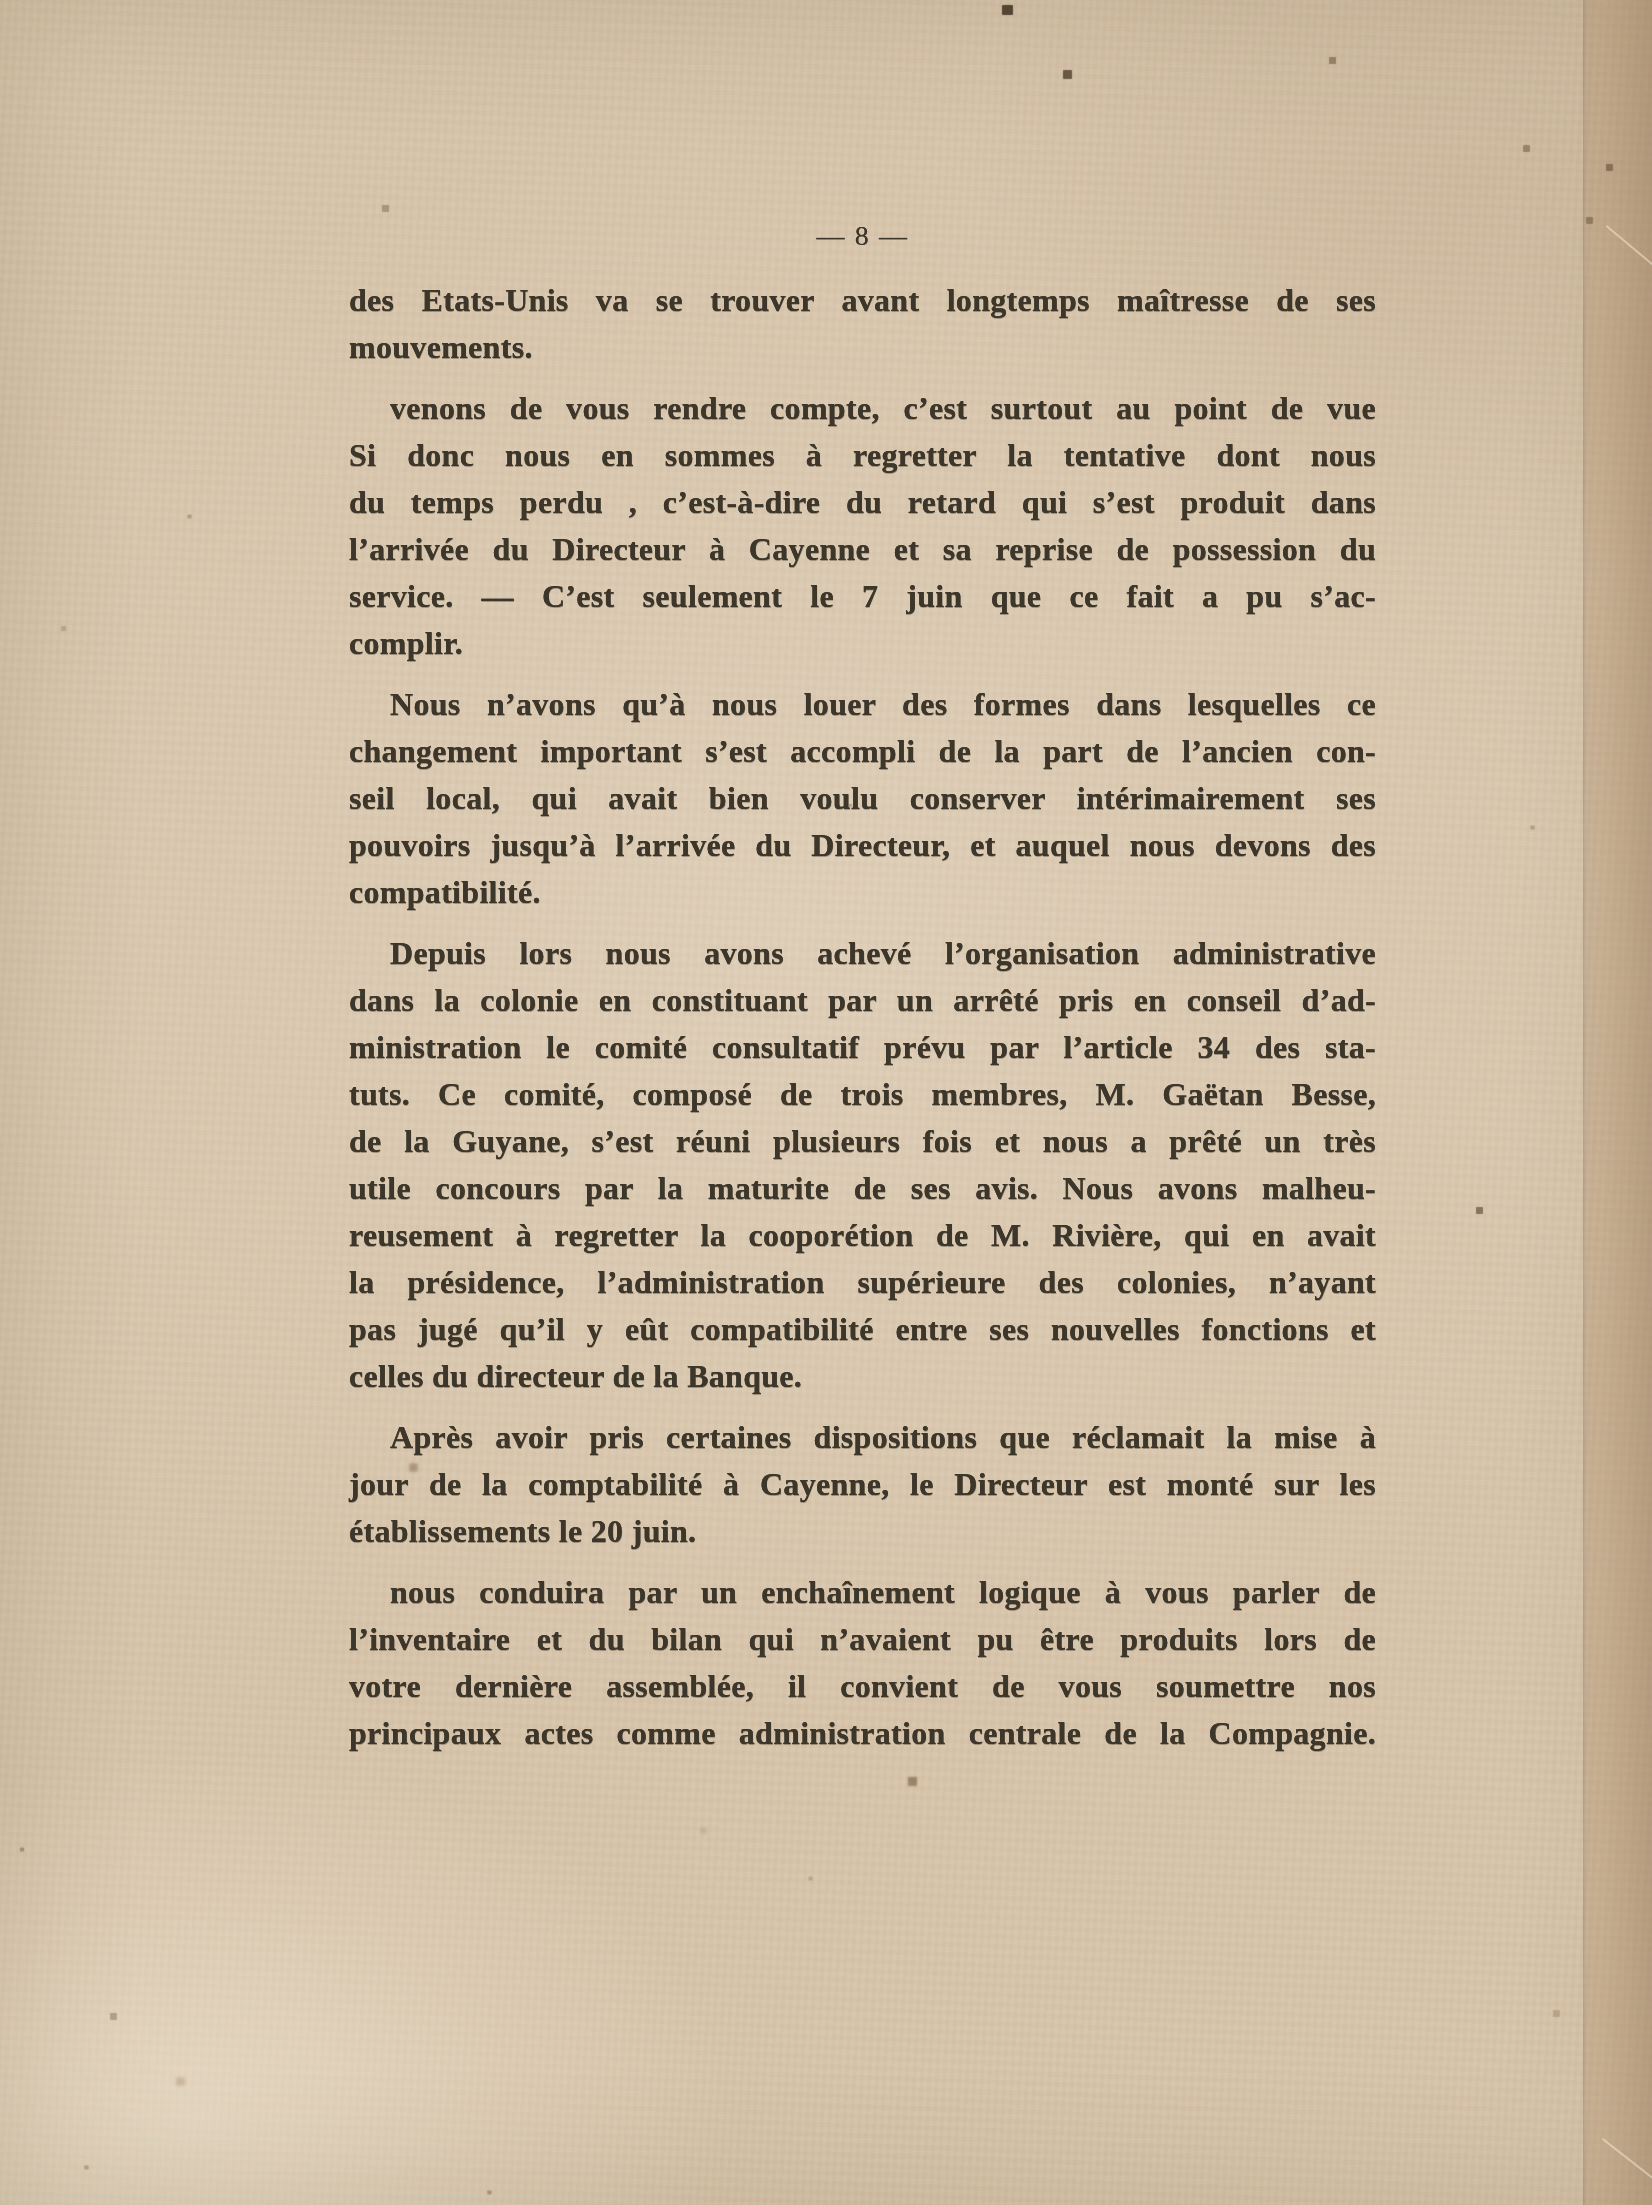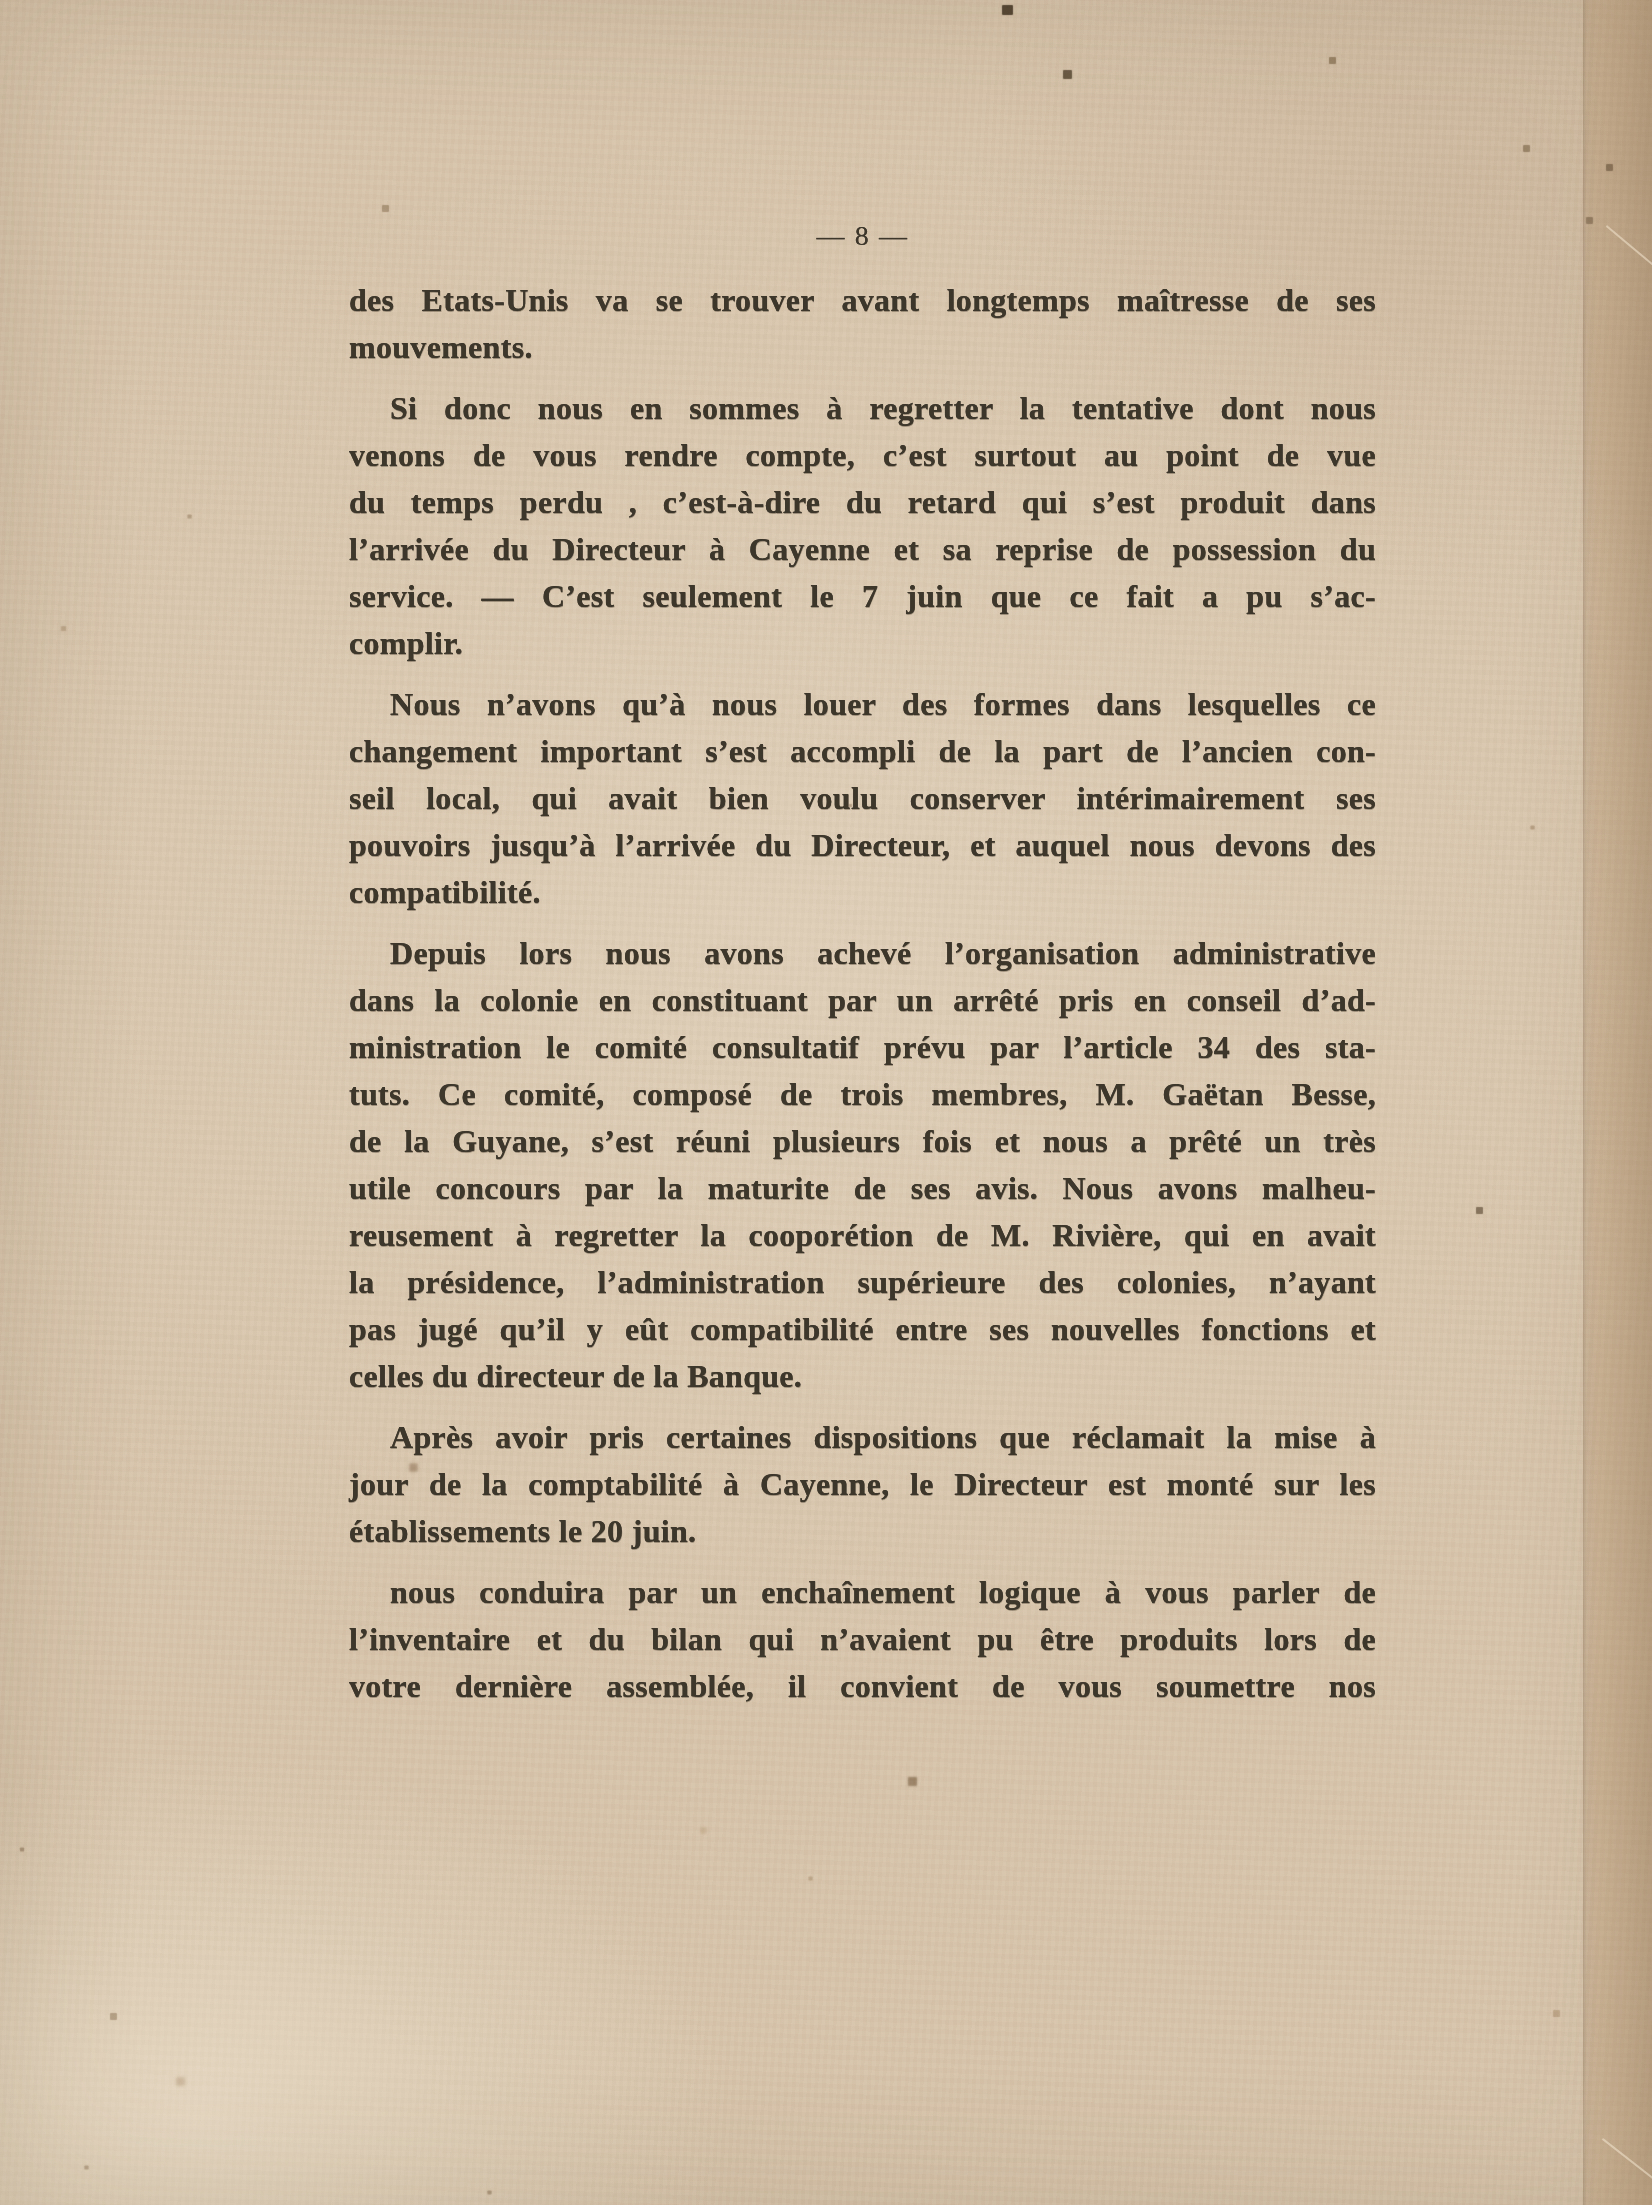--- a/index.html
+++ b/index.html
@@ -87,22 +87,22 @@
   <div class="scratch s2"></div>
 
   <div class="content">
     <div class="page-number">— 8 —</div>
     <div class="text-block">
         <div class="para">
           <div class="line j">des Etats-Unis va se trouver avant longtemps maîtresse de ses</div>
           <div class="line">mouvements.</div>
         </div>
         <div class="para indent">
+          <div class="line j">venons de vous rendre compte, c’est surtout au point de vue</div>
           <div class="line j">Si donc nous en sommes à regretter la tentative dont nous</div>
-          <div class="line j">venons de vous rendre compte, c’est surtout au point de vue</div>
           <div class="line j">du temps perdu , c’est-à-dire du retard qui s’est produit dans</div>
           <div class="line j">l’arrivée du Directeur à Cayenne et sa reprise de possession du</div>
           <div class="line j">service. — C’est seulement le 7 juin que ce fait a pu s’ac-</div>
           <div class="line">complir.</div>
         </div>
         <div class="para indent">
           <div class="line j">Nous n’avons qu’à nous louer des formes dans lesquelles ce</div>
           <div class="line j">changement important s’est accompli de la part de l’ancien con-</div>
           <div class="line j">seil local, qui avait bien voulu conserver intérimairement ses</div>
           <div class="line j">pouvoirs jusqu’à l’arrivée du Directeur, et auquel nous devons des</div>
@@ -122,17 +122,18 @@
         </div>
         <div class="para indent">
           <div class="line j">Après avoir pris certaines dispositions que réclamait la mise à</div>
           <div class="line j">jour de la comptabilité à Cayenne, le Directeur est monté sur les</div>
           <div class="line">établissements le 20 juin.</div>
         </div>
         <div class="para indent">
           <div class="line j">nous conduira par un enchaînement logique à vous parler de</div>
           <div class="line j">l’inventaire et du bilan qui n’avaient pu être produits lors de</div>
           <div class="line j">votre dernière assemblée, il convient de vous soumettre nos</div>
+          <div class="line j">principaux actes comme administration centrale de la Compagnie.</div>
         </div>
       </div>
   </div>
 </div>
 
 
 </body></html>

